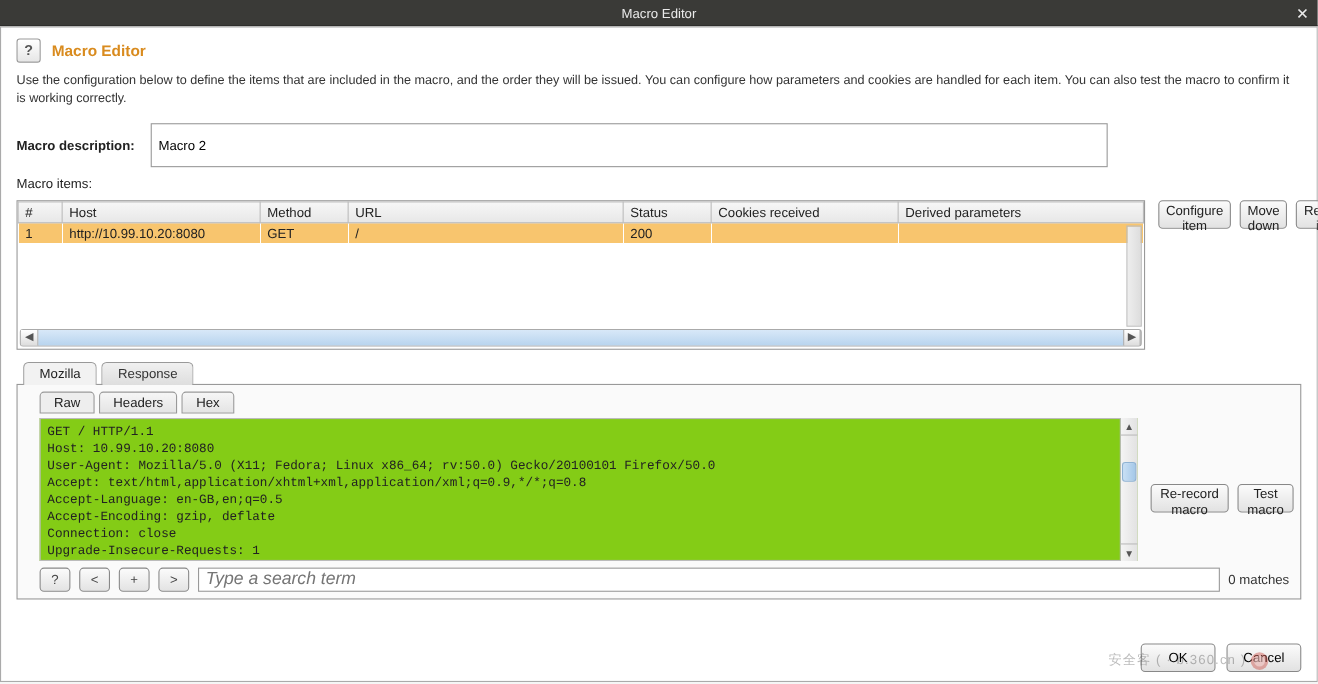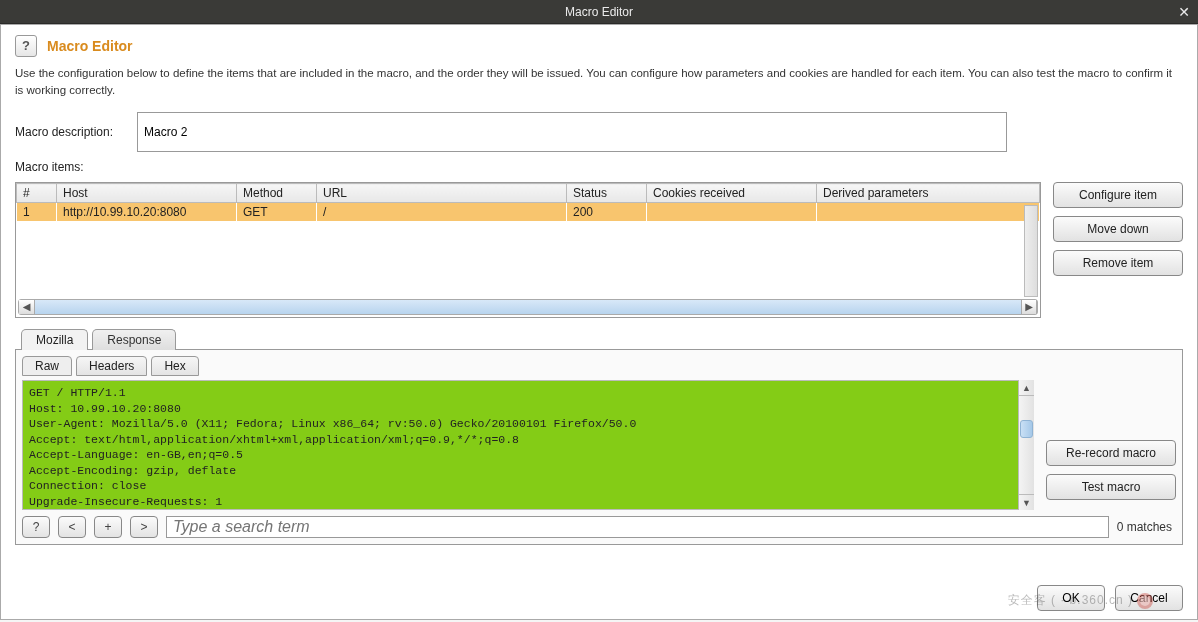--- a/index.html
+++ b/index.html
@@ -53,21 +53,21 @@
     line-height: 22px;
   }
   .description {
     margin: 8px 0 14px 0;
     font-size: 11.5px;
     color: #333;
     line-height: 1.45;
   }
 
   .form-row { display: flex; align-items: center; gap: 12px; margin-bottom: 8px;}
-  .form-row label { min-width: 110px; }
+  .form-row label { min-width: 110px; font-weight: bold; }
   .text-input {
     flex: 1;
     height: 40px;
     border: 1px solid #999;
     background: #fff;
     padding: 0 6px;
     font-size: 12px;
   }
 
   .items-label { margin: 6px 0 8px 0; }
@@ -120,21 +120,21 @@
   .hscroll .arrow:first-child { border-left: none; }
   .hscroll .track { flex:1; background: linear-gradient(#d8e8f8,#b8d4ee); position:relative; }
 
   .vscroll-mini {
     position: absolute; right: 2px; top: 22px; bottom: 20px; width: 14px;
     background: linear-gradient(90deg,#eee,#ddd);
     border: 1px solid #bbb;
   }
 
   .side-buttons {
-    display: flex; flex-direction: column; gap: 8px;
+    display: flex; flex-direction: row; gap: 8px;
     width: 130px;
   }
   .btn {
     height: 26px;
     border: 1px solid #888;
     border-radius: 4px;
     background: linear-gradient(#fbfbfb,#e2e2e2);
     font-size: 12px;
     color: #222;
     cursor: pointer;
@@ -153,21 +153,21 @@
     border-radius: 5px 5px 0 0;
     font-size: 12px;
     cursor: pointer;
     position: relative; top: 1px;
   }
   .tab.inactive { background: linear-gradient(#f0f0f0,#dedede); color:#333; }
   .tab.active { background: #f2f2f2; z-index: 2; }
 
   .tab-body {
     border: 1px solid #999;
-    padding: 6px 6px 6px 6px;
+    padding: 6px 6px 6px 20px;
     background: #fafafa;
     margin-top: 0;
   }
 
   .subtabs { display: flex; gap: 4px; margin-bottom: 4px; }
   .subtab {
     padding: 2px 12px;
     border: 1px solid #999;
     border-radius: 4px 4px 0 0;
     background: linear-gradient(#f6f6f6,#e4e4e4);
@@ -203,21 +203,21 @@
     color: #555; border-bottom: 1px solid #bbb;
   }
   .raw-vscroll .arrow.bot { border-top: 1px solid #bbb; border-bottom:none; position:absolute; bottom:0; left:0; right:0;}
   .raw-vscroll .nub {
     position:absolute; top: 40px; left:1px; right:1px; height: 18px;
     background: linear-gradient(90deg,#c9e0f5,#a5c8e8);
     border: 1px solid #8fb3d4; border-radius: 3px;
   }
 
   .side-buttons-lower {
-    display: flex; flex-direction: column; gap: 8px;
+    display: flex; gap: 8px;
     width: 130px;
     justify-content: flex-end;
     margin-top: 60px;
   }
 
   .search-row {
     display: flex; align-items: center; gap: 8px; margin-top: 6px;
   }
   .mini-btn {
     width: 28px; height: 22px;

